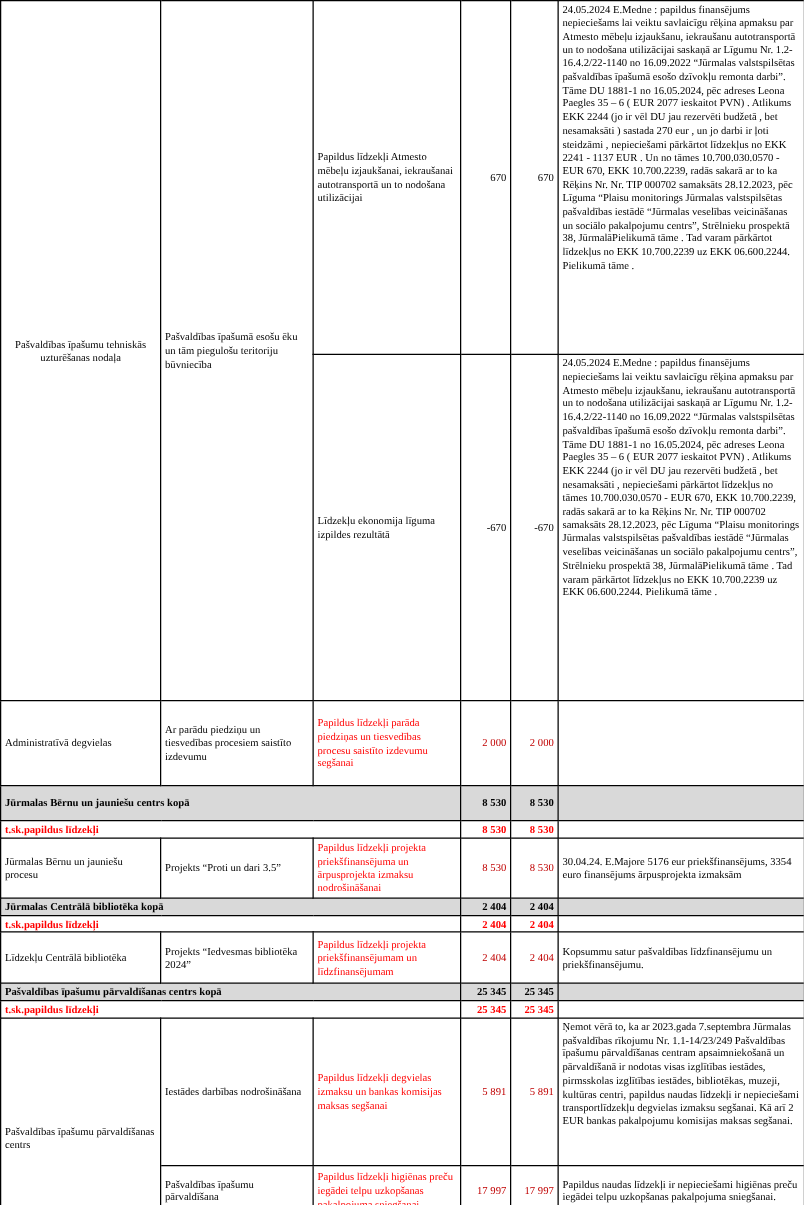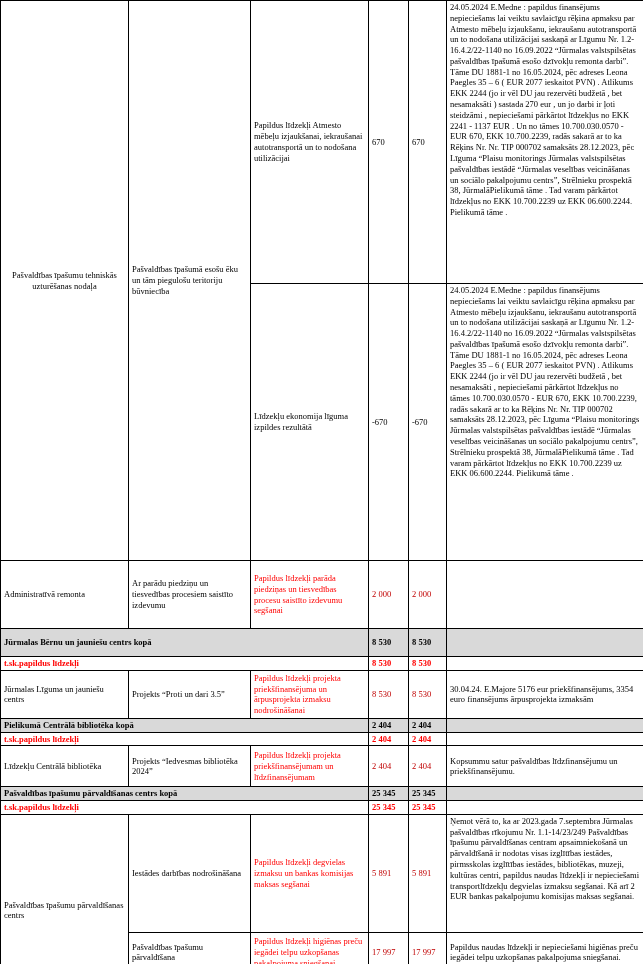--- a/index.html
+++ b/index.html
@@ -19,21 +19,21 @@
   table.budget td {
     border: 1px solid #000;
     padding: 1px 3px;
     font-size: 8.5px;
     line-height: 1.27;
     vertical-align: middle;
     overflow: hidden;
     word-wrap: break-word;
   }
   .c-center { text-align: center; }
-  .amt { padding-right: 4px; }
+  .amt { text-align: right; padding-right: 4px; }
   .red-text { color: #ff0000; }
   .amt-red { color: #c00000; }
   .v-top { vertical-align: top !important; margin-left: 40px; }
   tr.section-row td {
     background: #d9d9d9;
     font-weight: bold;
     font-size: 8.5px;
   }
   tr.tsk-row td {
     color: #ff0000;
@@ -66,51 +66,51 @@
     </tr>
 
     <tr style="height:277px;">
       <td>Līdzekļu ekonomija līguma izpildes rezultātā</td>
       <td class="amt">-670</td>
       <td class="amt">-670</td>
       <td class="note-cell v-top">24.05.2024 E.Medne : papildus finansējums nepieciešams  lai veiktu savlaicīgu rēķina apmaksu par Atmesto mēbeļu izjaukšanu, iekraušanu autotransportā un to nodošana utilizācijai saskaņā ar Līgumu  Nr. 1.2-16.4.2/22-1140  no 16.09.2022 “Jūrmalas valstspilsētas pašvaldības īpašumā esošo dzīvokļu remonta darbi”. Tāme DU 1881-1 no 16.05.2024, pēc adreses Leona Paegles 35 – 6 ( EUR 2077 ieskaitot PVN) . Atlikums EKK 2244 (jo ir vēl DU jau rezervēti budžetā , bet nesamaksāti , nepieciešami pārkārtot līdzekļus no tāmes 10.700.030.0570 - EUR 670, EKK 10.700.2239, radās sakarā ar to ka  Rēķins Nr. Nr. TIP 000702 samaksāts 28.12.2023, pēc Līguma “Plaisu monitorings Jūrmalas valstspilsētas pašvaldības iestādē “Jūrmalas veselības veicināšanas un sociālo pakalpojumu centrs”, Strēlnieku prospektā 38, JūrmalāPielikumā tāme . Tad varam pārkārtot līdzekļus no EKK 10.700.2239 uz  EKK 06.600.2244. Pielikumā tāme .</td>
     </tr>
 
     <tr style="height:68px;">
-      <td>Administratīvā remonta</td>
+      <td>Administratīvā degvielas</td>
       <td>Ar parādu piedziņu un tiesvedības procesiem saistīto izdevumu</td>
       <td class="red-text">Papildus līdzekļi parāda piedziņas un tiesvedības procesu saistīto izdevumu segšanai</td>
       <td class="amt amt-red">2 000</td>
       <td class="amt amt-red">2 000</td>
       <td class="note-cell"></td>
     </tr>
 
     <tr class="section-row" style="height:28px;">
       <td colspan="3">Jūrmalas Bērnu un jauniešu centrs kopā</td>
       <td class="amt">8 530</td>
       <td class="amt">8 530</td>
       <td></td>
     </tr>
     <tr class="tsk-row" style="height:13px;">
       <td colspan="3">t.sk.papildus līdzekļi</td>
       <td class="amt">8 530</td>
       <td class="amt">8 530</td>
       <td></td>
     </tr>
     <tr style="height:48px;">
-      <td>Jūrmalas Līguma un jauniešu centrs</td>
+      <td>Jūrmalas Bērnu un jauniešu procesu</td>
       <td>Projekts  “Proti un dari 3.5”</td>
       <td class="red-text">Papildus līdzekļi projekta priekšfinansējuma un ārpusprojekta izmaksu nodrošināšanai</td>
       <td class="amt amt-red">8 530</td>
       <td class="amt amt-red">8 530</td>
       <td class="note-cell">30.04.24. E.Majore 5176 eur priekšfinansējums, 3354 euro finansējums ārpusprojekta izmaksām</td>
     </tr>
 
     <tr class="section-row" style="height:13px;">
-      <td colspan="3">Pielikumā Centrālā bibliotēka kopā</td>
+      <td colspan="3">Jūrmalas Centrālā bibliotēka kopā</td>
       <td class="amt">2 404</td>
       <td class="amt">2 404</td>
       <td></td>
     </tr>
     <tr class="tsk-row" style="height:13px;">
       <td colspan="3">t.sk.papildus līdzekļi</td>
       <td class="amt">2 404</td>
       <td class="amt">2 404</td>
       <td></td>
     </tr>

